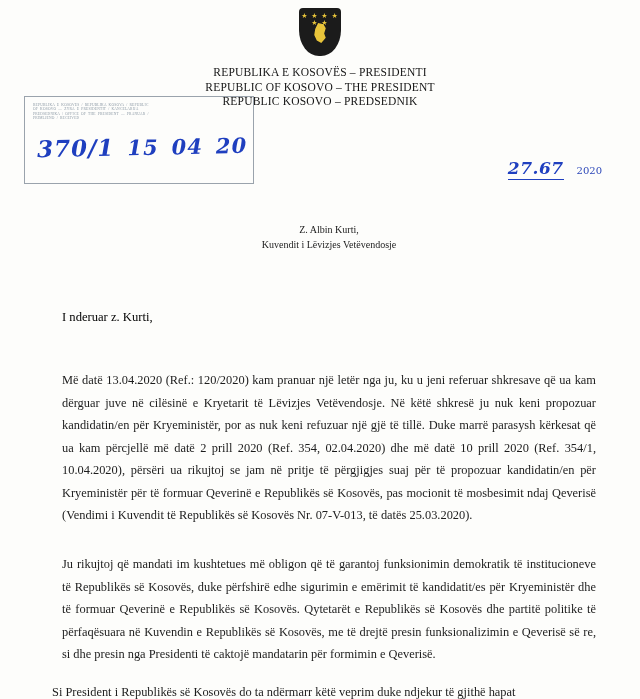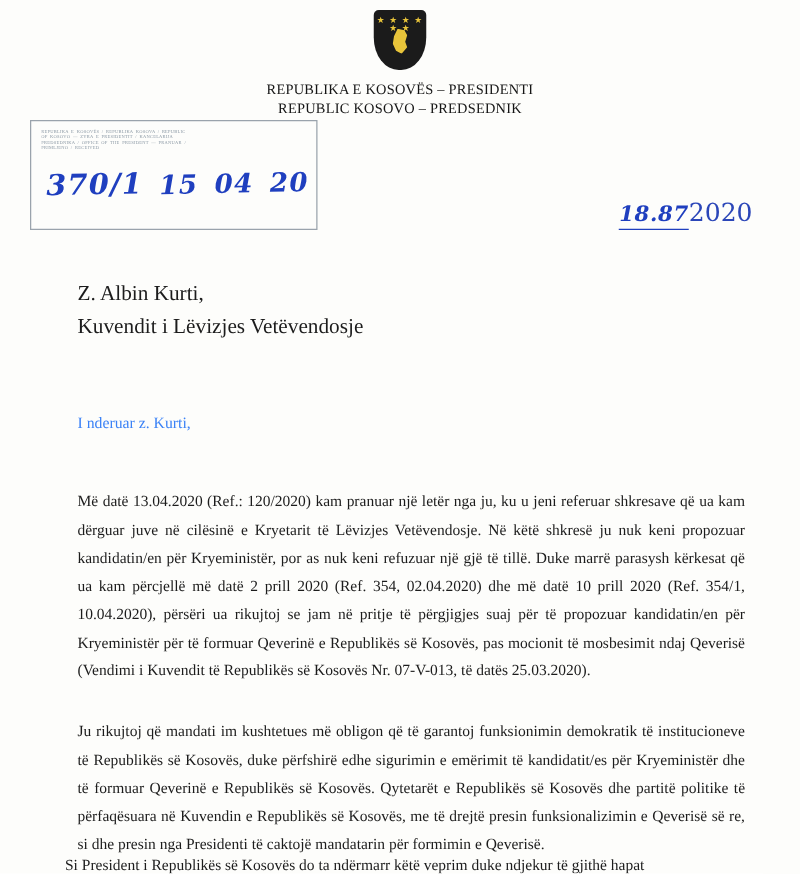--- a/index.html
+++ b/index.html
@@ -127,40 +127,41 @@
     font-style: italic;
     font-size: 17px;
     letter-spacing: 0.5px;
     border-bottom: 1.5px solid #1f3fbf;
     padding-bottom: 1px;
   }
   .date-right .yr {
     font-weight: normal;
     font-style: normal;
     color: #2b46b8;
-    font-size: 20px;
-    margin-left: 0;
+    font-size: 10px;
+    margin-left: 13px;
     text-align: right;
   }
   
   .body {
     position: absolute;
     left: 62px;
     right: 44px;
     top: 222px;
   }
   .addressee {
-    font-size: 17px;
+    font-size: 10px;
     line-height: 1.5;
     color: #1c1c1c;
+    text-align: center;
   }
   .salutation {
     margin-top: 58px;
     font-size: 12.6px;
-    color: #3b82f6;
+    color: #000000;
   }
   p.para {
     margin: 26px 0 0 0;
     font-size: 12.4px;
     line-height: 1.82;
     text-align: justify;
     color: #1c1c1c;
     text-indent: 0;
   }
   p.para:first-of-type { margin-top: 44px; }
@@ -183,36 +184,37 @@
 
   <div class="letterhead">
     <div class="emblem">
       <div class="shield">
         <div class="stars">★ ★ ★ ★ ★ ★</div>
         <div class="map-shape"></div>
       </div>
     </div>
     <div class="org-lines">
       <div class="org-line">REPUBLIKA E KOSOVËS – PRESIDENTI</div>
+      <div class="org-line">REPUBLIC OF KOSOVO – THE PRESIDENT</div>
       <div class="org-line">REPUBLIC KOSOVO – PREDSEDNIK</div>
     </div>
   </div>
 
   <div class="stamp-box">
     <div class="stamp-micro">REPUBLIKA E KOSOVËS / REPUBLIKA KOSOVA / REPUBLIC OF KOSOVO  —  ZYRA E PRESIDENTIT / KANCELARIJA PREDSEDNIKA / OFFICE OF THE PRESIDENT  —  PRANUAR / PRIMLJENO / RECEIVED</div>
     <div class="stamp-hand">
       <span class="num">370/1</span>
       <span class="d1">15</span>
       <span class="d2">04</span>
       <span class="d3">20</span>
     </div>
   </div>
 
   <div class="date-right">
-    <span class="hand">18.87</span><span class="yr">2020</span>
+    <span class="hand">27.67</span><span class="yr">2020</span>
   </div>
 
   <div class="body">
     <div class="addressee">
       <div>Z. Albin Kurti,</div>
       <div>Kuvendit i Lëvizjes Vetëvendosje</div>
     </div>
 
     <div class="salutation">I nderuar z. Kurti,</div>
 

